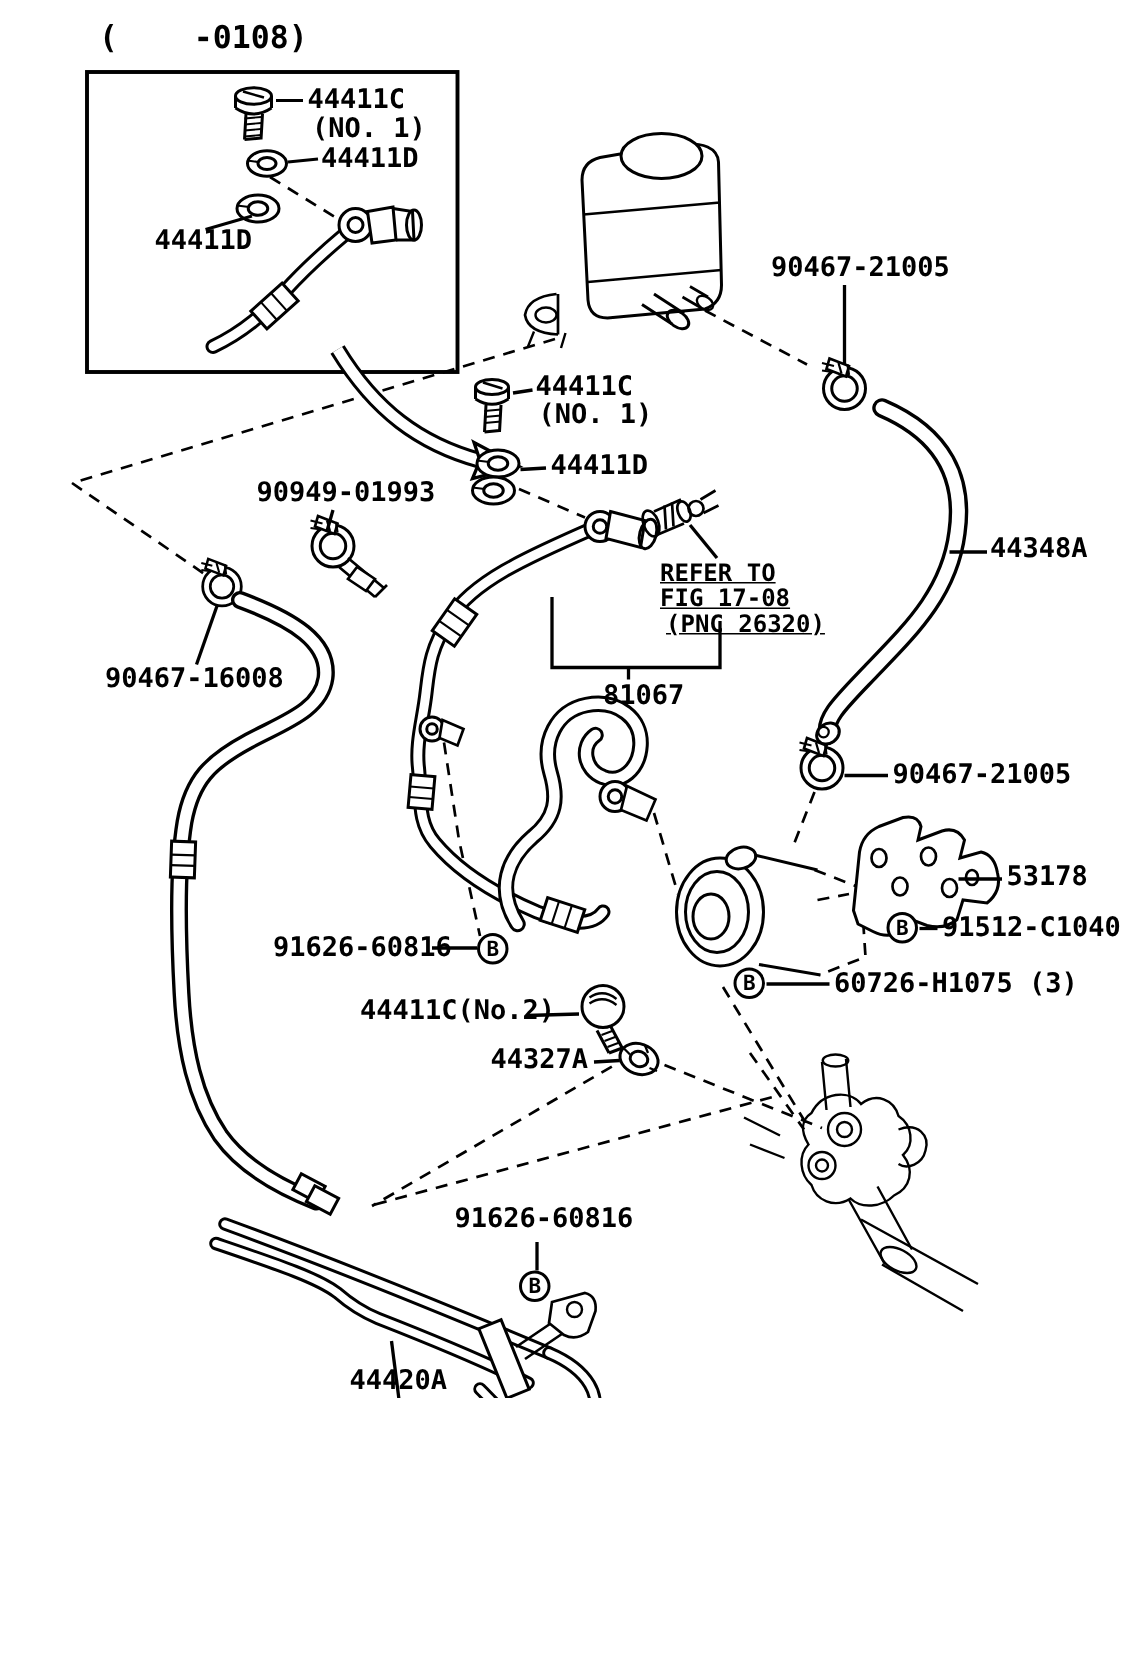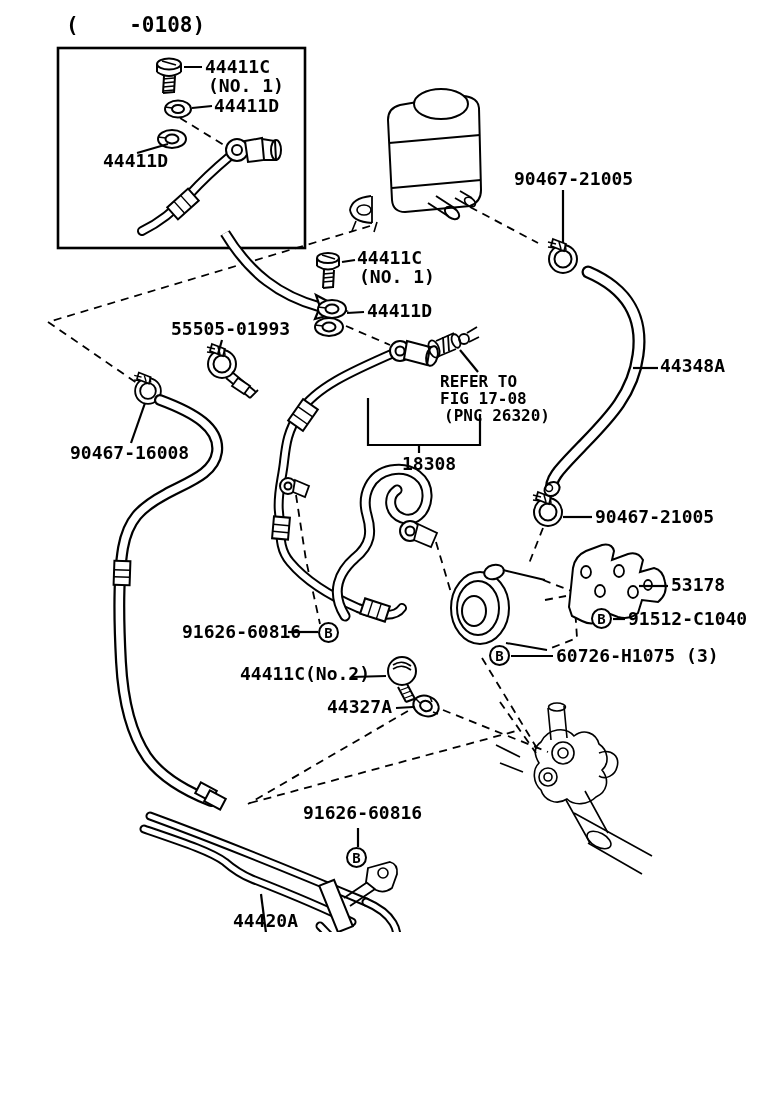--- a/index.html
+++ b/index.html
@@ -1,21 +1,21 @@
 <!DOCTYPE html>
 <html><head>
 <meta charset="utf-8">
 <style>
   html,body{margin:0;padding:0;background:#fff;}
   #canvas{position:relative;width:760px;height:932px;background:#fff;overflow:hidden;
           font-family:"DejaVu Sans Mono",monospace;}
   #art{position:absolute;left:0;top:0;}
   .lbl{position:absolute;font:bold 18px "DejaVu Sans Mono",monospace;color:#000;
        line-height:1.05;white-space:pre;}
-  .sm{font-size:16px;}
+  .sm{font-size:16px;text-decoration:underline;}
   .hdr{font-size:21px;}
   .b-circle{position:absolute;width:21px;height:21px;border:2.2px solid #000;border-radius:50%;
             background:#fff;display:flex;align-items:center;justify-content:center;
             font:bold 14px "DejaVu Sans Mono",monospace;color:#000;box-sizing:border-box;}
   svg *{vector-effect:none;}
 </style>
 </head>
 <body>
 
 <div id="canvas">
@@ -283,29 +283,29 @@
 
 <div class="lbl" style="left:205px;top:58px">44411C</div>
 <div class="lbl" style="left:208px;top:77px">(NO. 1)</div>
 <div class="lbl" style="left:214px;top:97px">44411D</div>
 <div class="lbl" style="left:103px;top:152px">44411D</div>
 
 <div class="lbl" style="left:514px;top:170px">90467-21005</div>
 <div class="lbl" style="left:357px;top:249px">44411C</div>
 <div class="lbl" style="left:359px;top:268px">(NO. 1)</div>
 <div class="lbl" style="left:367px;top:302px">44411D</div>
-<div class="lbl" style="left:171px;top:320px">55505-01993</div>
+<div class="lbl" style="left:171px;top:320px">90949-01993</div>
 <div class="lbl" style="left:660px;top:357px">44348A</div>
 
 <div class="lbl sm" style="left:440px;top:374px">REFER TO</div>
 <div class="lbl sm" style="left:440px;top:391px">FIG 17-08</div>
 <div class="lbl sm" style="left:444px;top:408px">(PNC 26320)</div>
 
 <div class="lbl" style="left:70px;top:444px">90467-16008</div>
-<div class="lbl" style="left:402px;top:455px">18308</div>
+<div class="lbl" style="left:402px;top:455px">81067</div>
 <div class="lbl" style="left:595px;top:508px">90467-21005</div>
 <div class="lbl" style="left:671px;top:576px">53178</div>
 <div class="lbl" style="left:628px;top:610px">91512-C1040 (4)</div>
 <div class="lbl" style="left:556px;top:647px">60726-H1075 (3)</div>
 <div class="lbl" style="left:182px;top:623px">91626-60816</div>
 <div class="lbl" style="left:240px;top:665px">44411C(No.2)</div>
 <div class="lbl" style="left:327px;top:698px">44327A</div>
 <div class="lbl" style="left:303px;top:804px">91626-60816</div>
 <div class="lbl" style="left:233px;top:912px">44420A</div>
 <div class="lbl" style="left:657px;top:1072px">451171-E</div>

